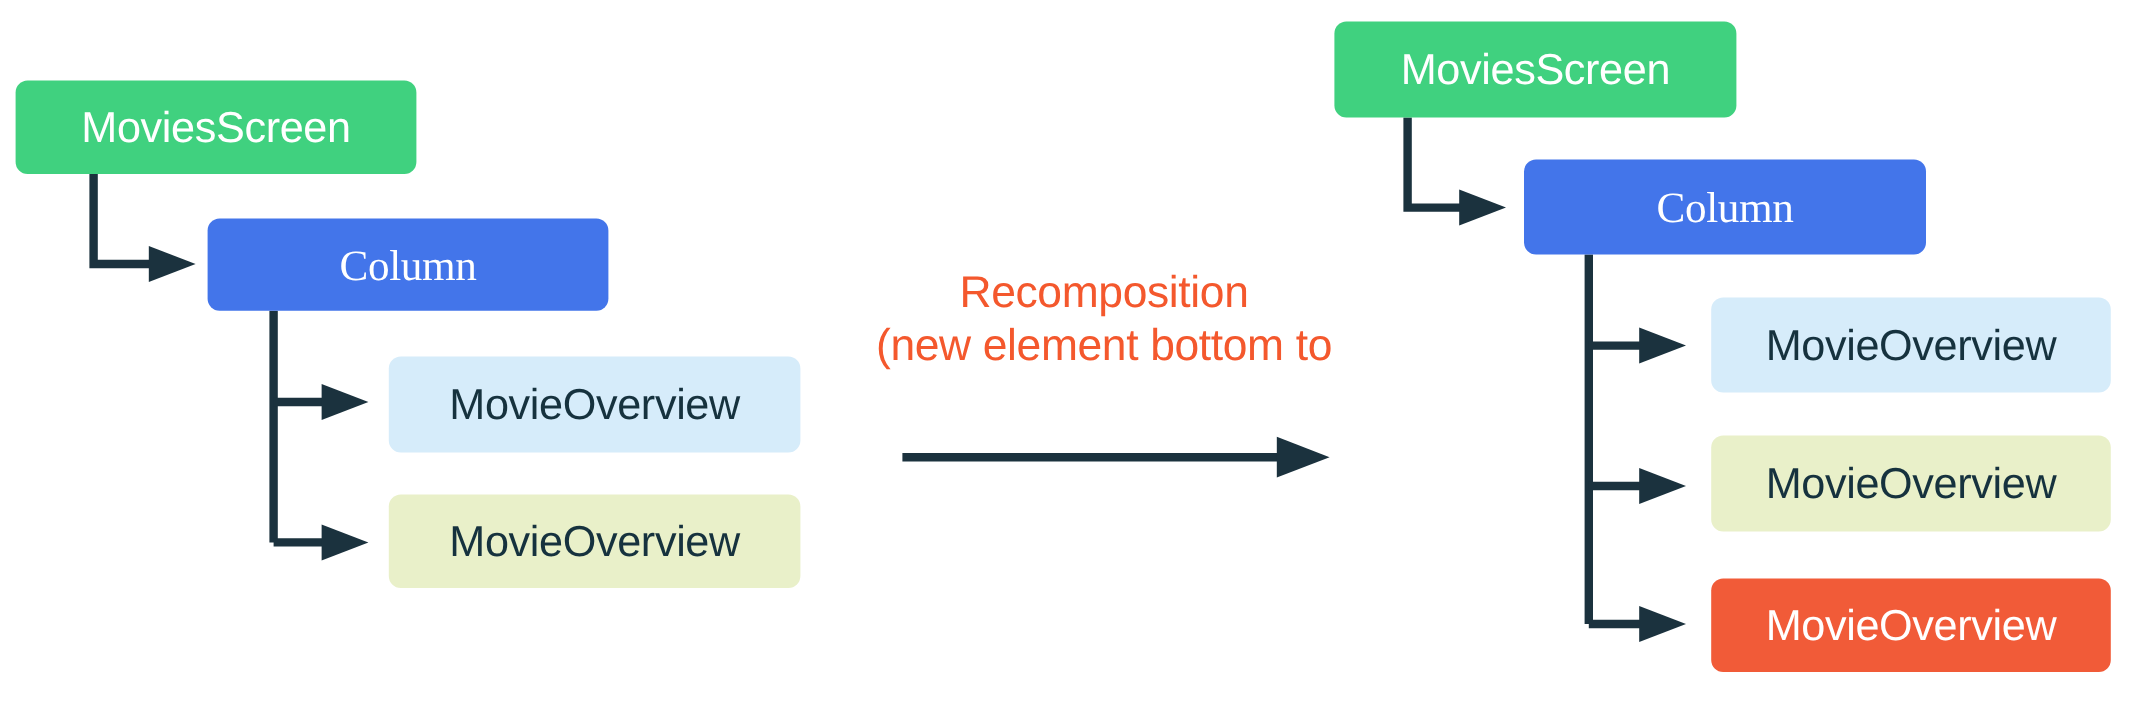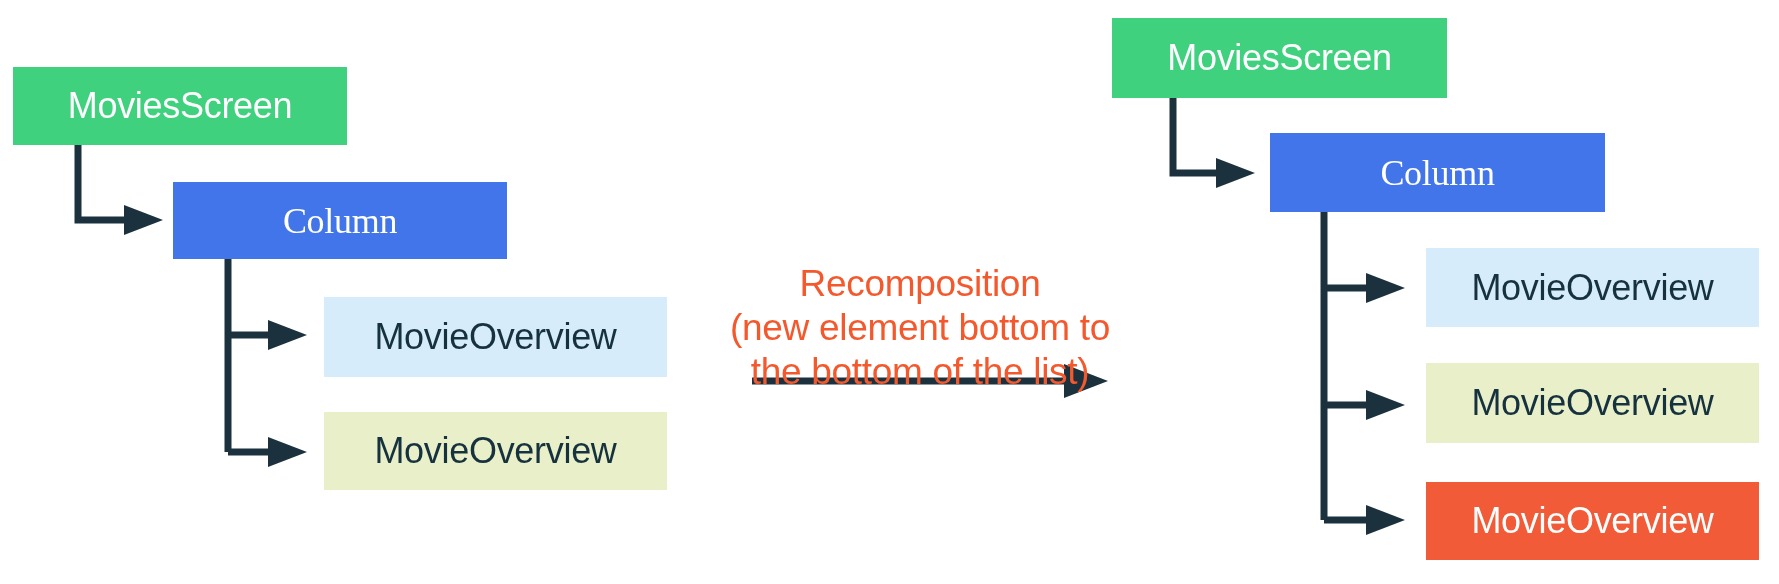--- a/index.html
+++ b/index.html
@@ -31,21 +31,21 @@
     stroke: none;
   }
   .big-arrow-line {
     fill: none;
     stroke: var(--connector-dark, #1B323E);
     stroke-width: 7;
   }
   .node {
     position: absolute;
     z-index: 2;
-    border-radius: 0;
+    border-radius: 10px;
     display: flex;
     align-items: center;
     justify-content: center;
     font-size: 36px;
     font-weight: 500;
     letter-spacing: -0.3px;
     white-space: nowrap;
   }
   .node.green  { background: var(--node-green, #40D17F);  color: var(--text-light, #ffffff); }
   .node.blue   { background: var(--node-blue, #4375EA);   color: var(--text-light, #ffffff); font-family: Liberation Serif, serif; }
@@ -58,21 +58,20 @@
     z-index: 2;
     left: 660px;
     top: 222px;
     width: 520px;
     text-align: center;
     color: var(--label-orange, #F4582D);
     font-size: 37px;
     font-weight: 500;
     line-height: 44px;
     letter-spacing: -0.3px;
-    margin-top: 40px;
   }
   .transition-label div { white-space: nowrap; }
 </style>
 </head>
 <body>
 
 <div class="canvas">
 
   <svg class="connectors" width="1779" height="584" viewBox="0 0 1779 584">
 
@@ -101,21 +100,20 @@
   </svg>
 
   <div class="node green" style="left:13px; top:67px; width:334px; height:78px;">MoviesScreen</div>
   <div class="node blue" style="left:173px; top:182px; width:334px; height:77px;">Column</div>
   <div class="node lblue" style="left:324px; top:297px; width:343px; height:80px;">MovieOverview</div>
   <div class="node lyellow" style="left:324px; top:412px; width:343px; height:78px;">MovieOverview</div>
 
   <div class="transition-label">
     <div>Recomposition</div>
     <div>(new element bottom to</div>
-    <div>the bottom of the list)</div>
   </div>
 
   <div class="node green" style="left:1112px; top:18px; width:335px; height:80px;">MoviesScreen</div>
   <div class="node blue" style="left:1270px; top:133px; width:335px; height:79px;">Column</div>
   <div class="node lblue" style="left:1426px; top:248px; width:333px; height:79px;">MovieOverview</div>
   <div class="node lyellow" style="left:1426px; top:363px; width:333px; height:80px;">MovieOverview</div>
   <div class="node orange" style="left:1426px; top:482px; width:333px; height:78px;">MovieOverview</div>
 
 </div>
 

